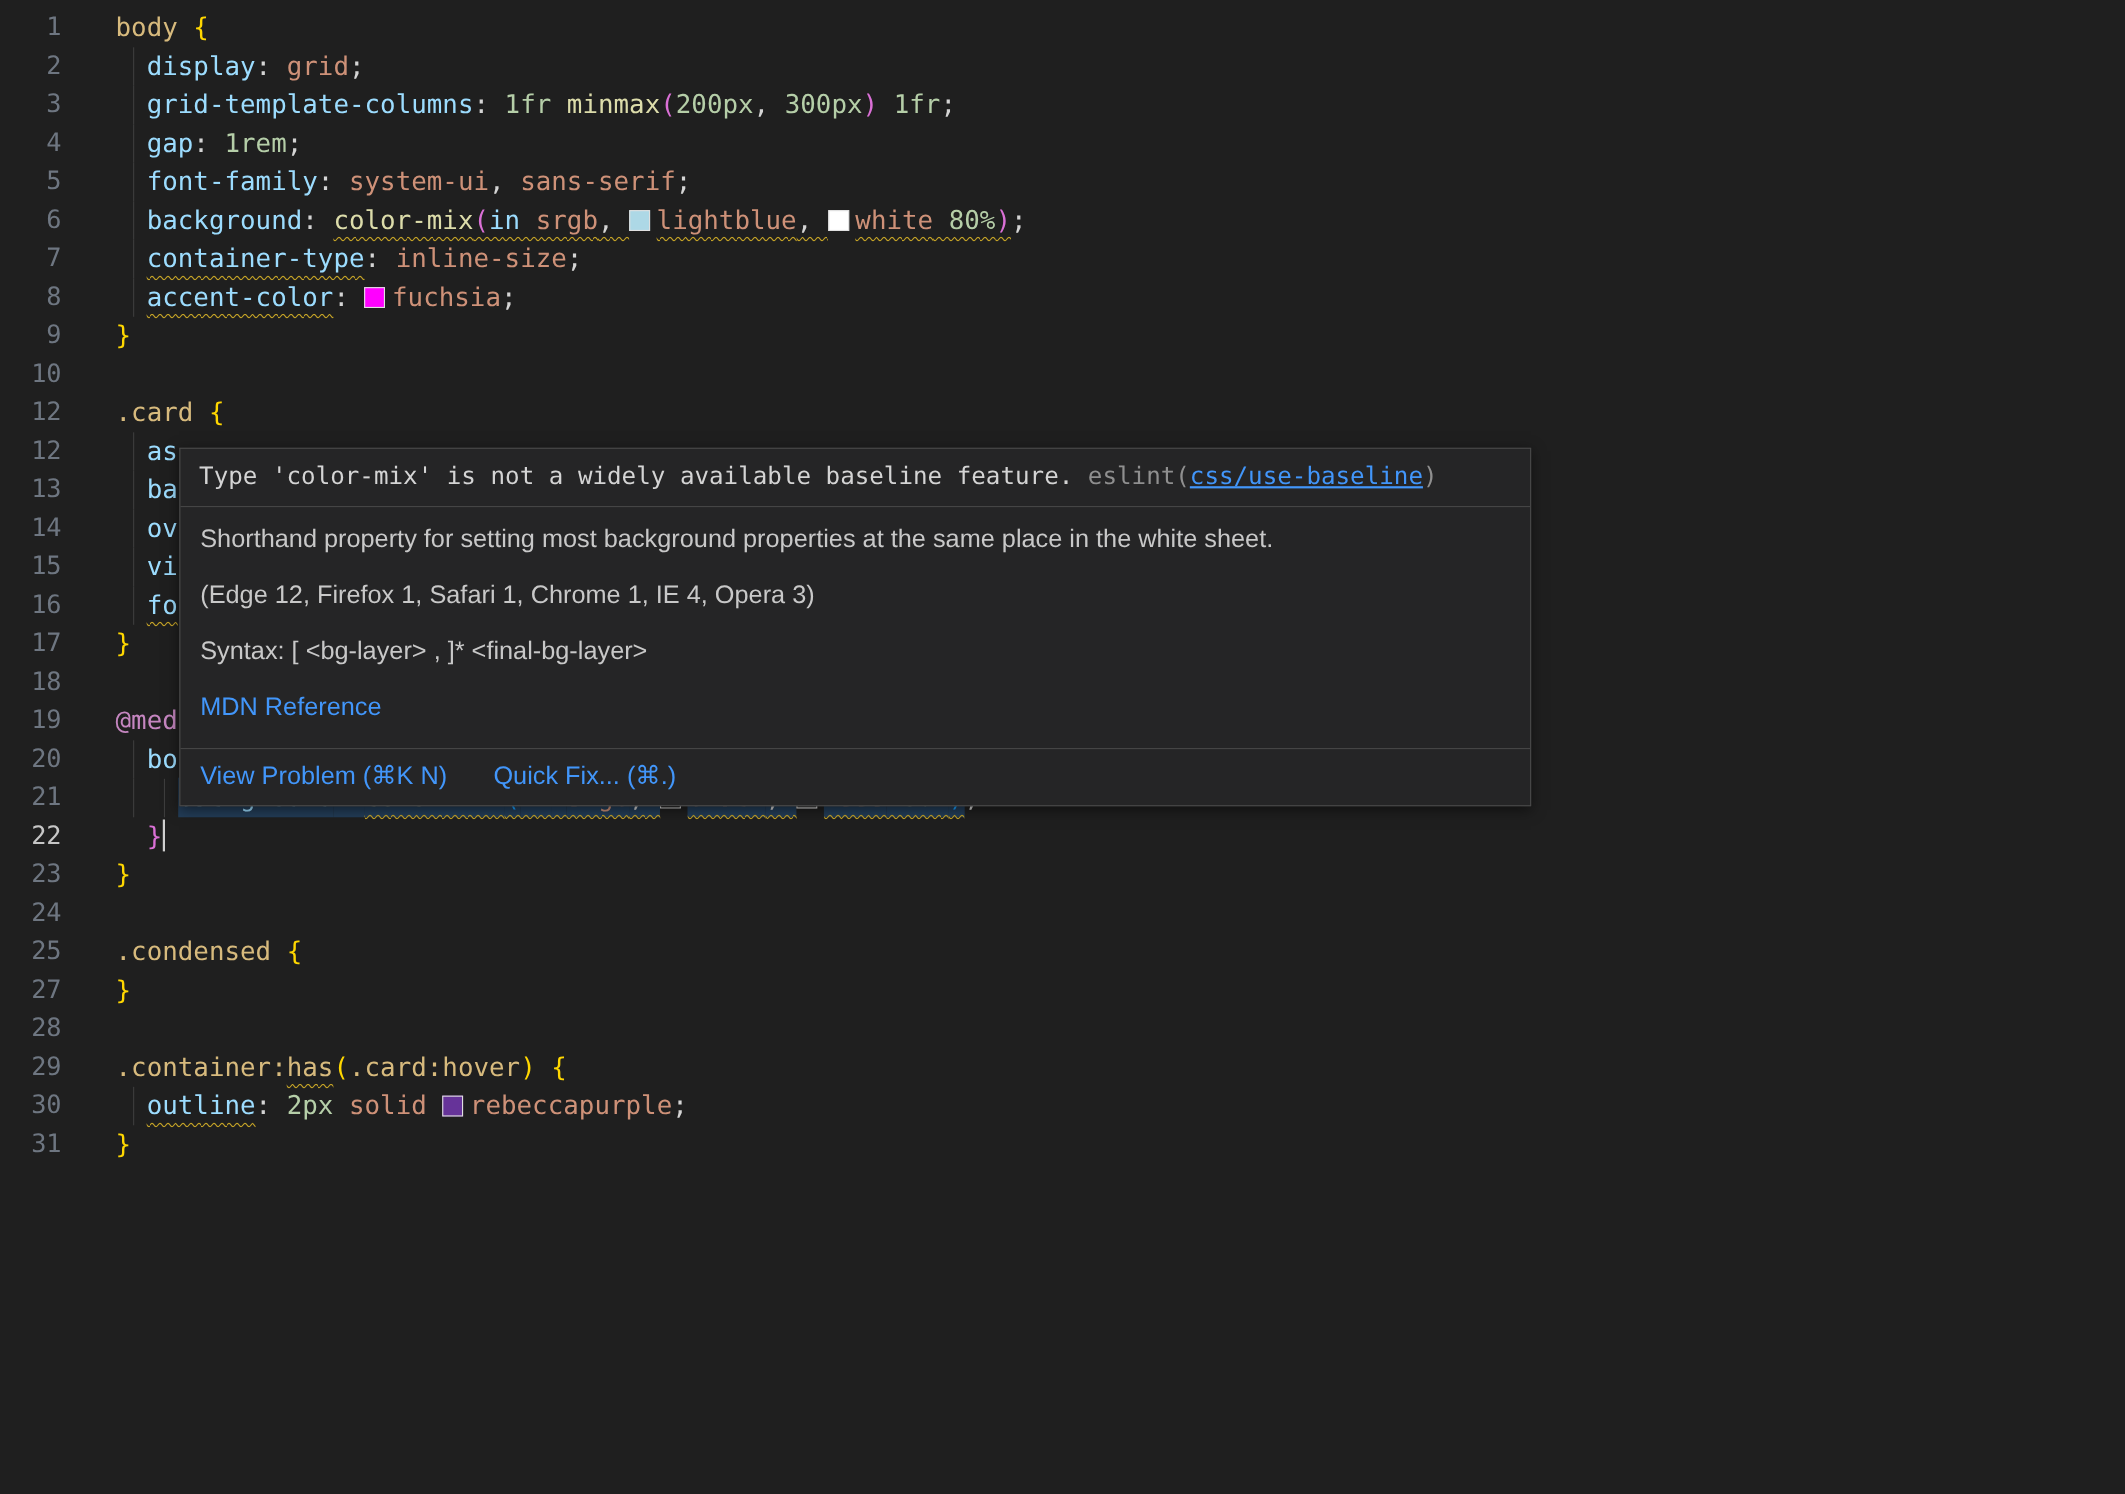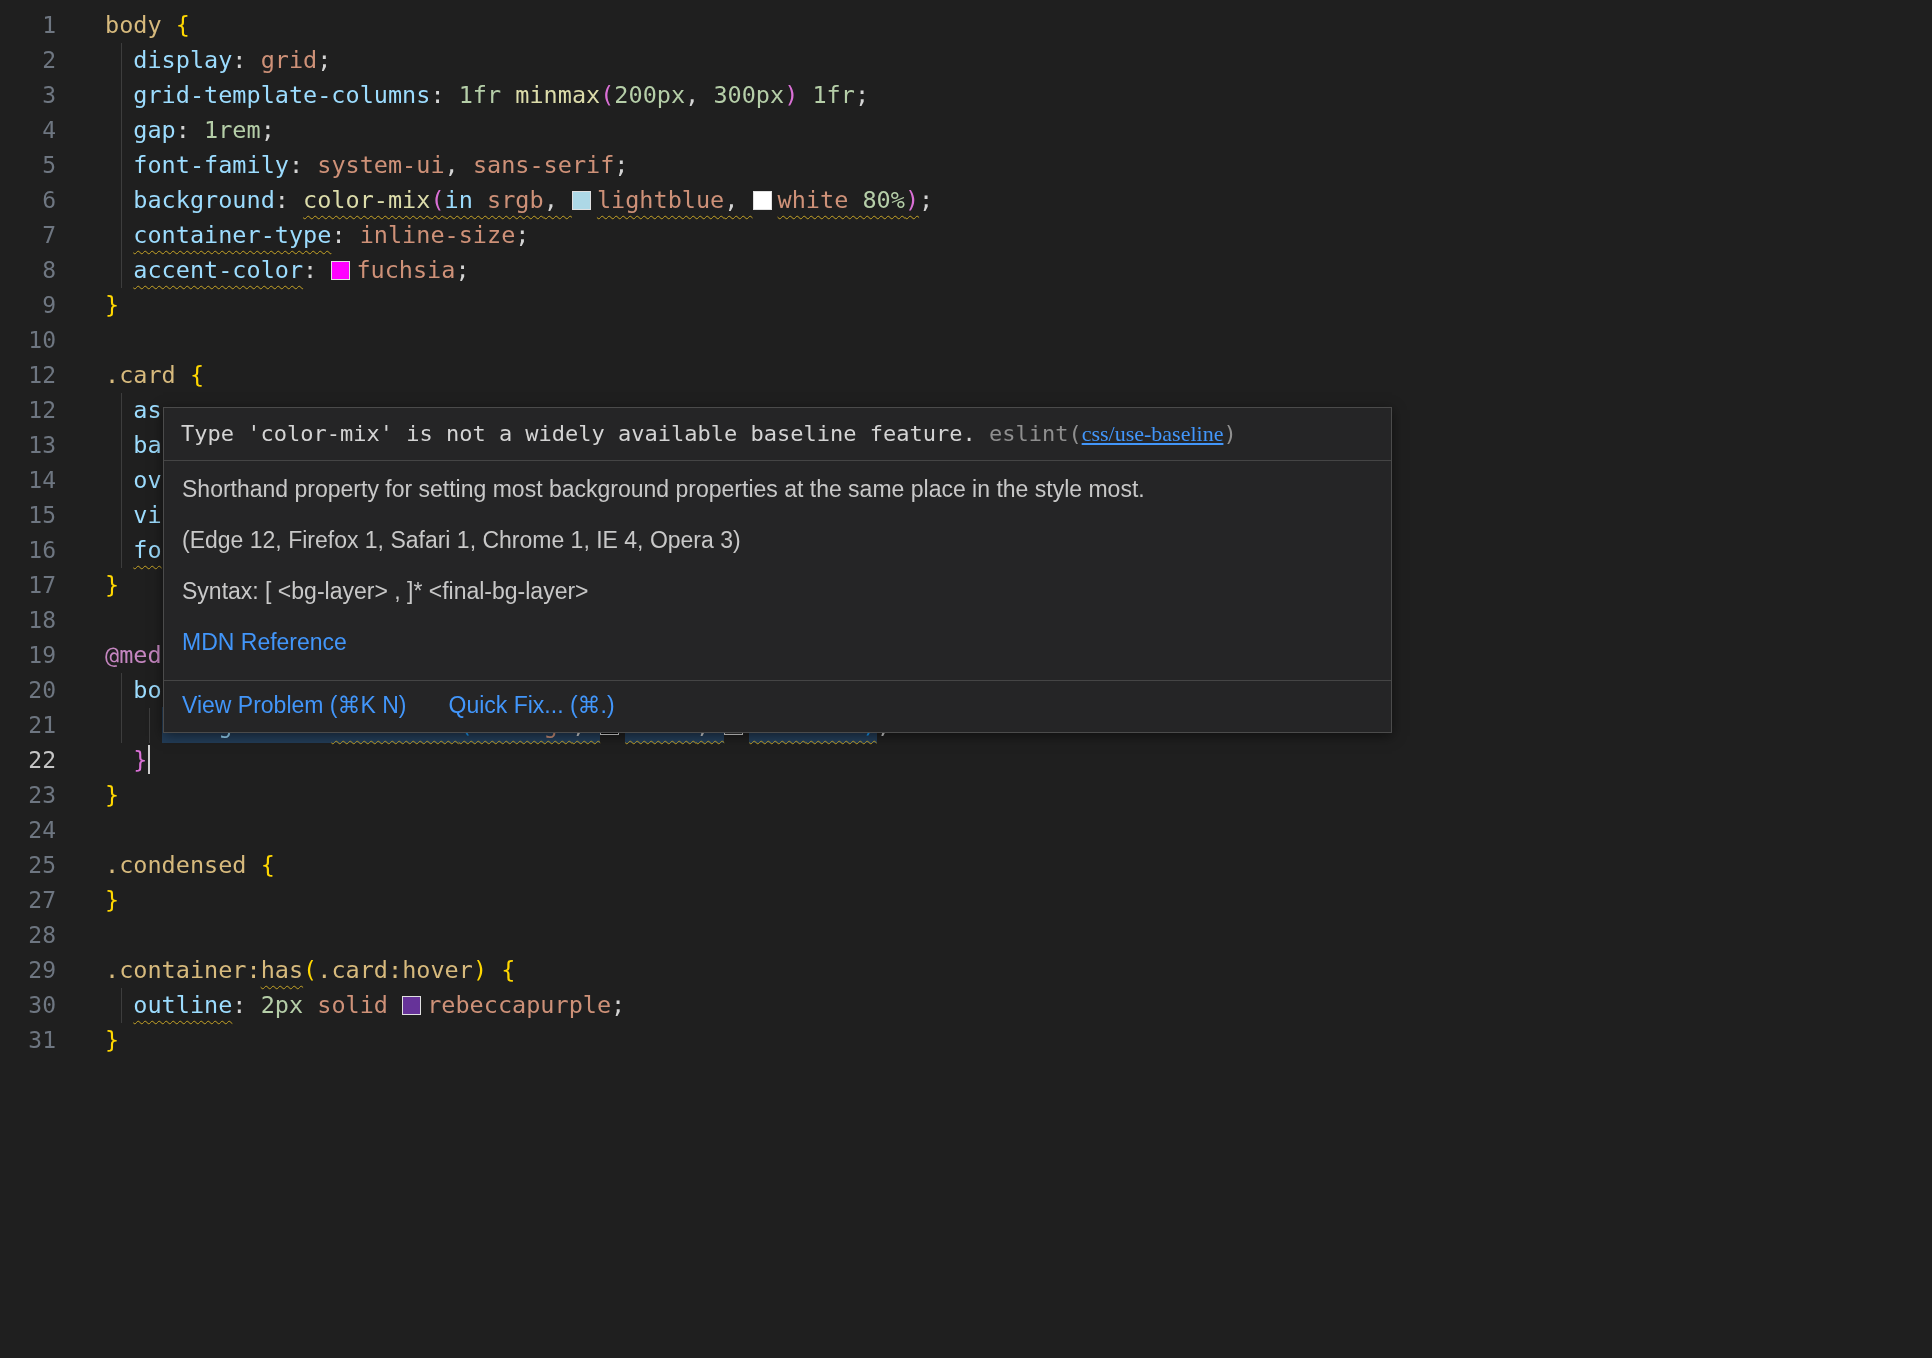--- a/index.html
+++ b/index.html
@@ -58,21 +58,21 @@
     box-shadow:0 3px 12px rgba(0,0,0,0.5);
     z-index:10; color:#cccccc;
   }
   .tt-diag {
     padding:12px 17px; font-size:22px; line-height:28px;
     border-bottom:1px solid #454545; white-space:nowrap;
     font-family:"DejaVu Sans Mono", monospace; color:#d4d4d4;
   }
   .dim { color:#8f8f8f; }
   .link { color: var(--link, #4296fa); cursor:pointer; }
-  .u { text-decoration: underline; font-family: Liberation Serif, serif; }
+  .u { text-decoration: underline; }
   .tt-docs {
     padding:15px 18px 0; font-family:"Liberation Sans", sans-serif;
     font-size:23px; line-height:26px; color:#c8c8c8;
   }
   .tt-docs p { margin:0 0 25px; }
   .tt-actions {
     border-top:1px solid #454545; padding:11px 18px 13px;
     font-family:"Liberation Sans", sans-serif; font-size:23px;
     display:flex; gap:42px;
   }
@@ -109,21 +109,21 @@
     <div class="line"><div class="ln">27</div><div class="code"><span class="tok-brace1">}</span></div></div>
     <div class="line"><div class="ln">28</div><div class="code"></div></div>
     <div class="line"><div class="ln">29</div><div class="code"><span class="tok-selector">.container:</span><span class="tok-selector sq">has</span><span class="tok-brace1">(</span><span class="tok-selector">.card:hover</span><span class="tok-brace1">)</span><span class="tok-plain"> </span><span class="tok-brace1">{</span></div></div>
     <div class="line"><div class="ln">30</div><div class="code"><span class="guide" style="left: 16px;"></span><span class="tok-plain">  </span><span class="tok-property sq">outline</span><span class="tok-plain">: </span><span class="tok-number">2px</span><span class="tok-plain"> </span><span class="tok-value">solid</span><span class="tok-plain"> </span><span class="swatch" style="background: rgb(102, 51, 153);"></span><span class="tok-value">rebeccapurple</span><span class="tok-plain">;</span></div></div>
     <div class="line"><div class="ln">31</div><div class="code"><span class="tok-brace1">}</span></div></div>
   </div>
 
 <div id="tooltip">
   <div class="tt-diag"><span>Type 'color-mix' is not a widely available baseline feature. </span><span class="dim">eslint(</span><span class="link u">css/use-baseline</span><span class="dim">)</span></div>
   <div class="tt-docs">
-    <p>Shorthand property for setting most background properties at the same place in the style most.</p>
+    <p>Shorthand property for setting most background properties at the same place in the white sheet.</p>
     <p>(Edge 12, Firefox 1, Safari 1, Chrome 1, IE 4, Opera 3)</p>
     <p>Syntax: [ &lt;bg-layer&gt; , ]* &lt;final-bg-layer&gt;</p>
     <p class="link">MDN Reference</p>
   </div>
   <div class="tt-actions">
     <span class="link">View Problem (⌘K N)</span>
     <span class="link">Quick Fix... (⌘.)</span>
   </div>
 </div>
 

